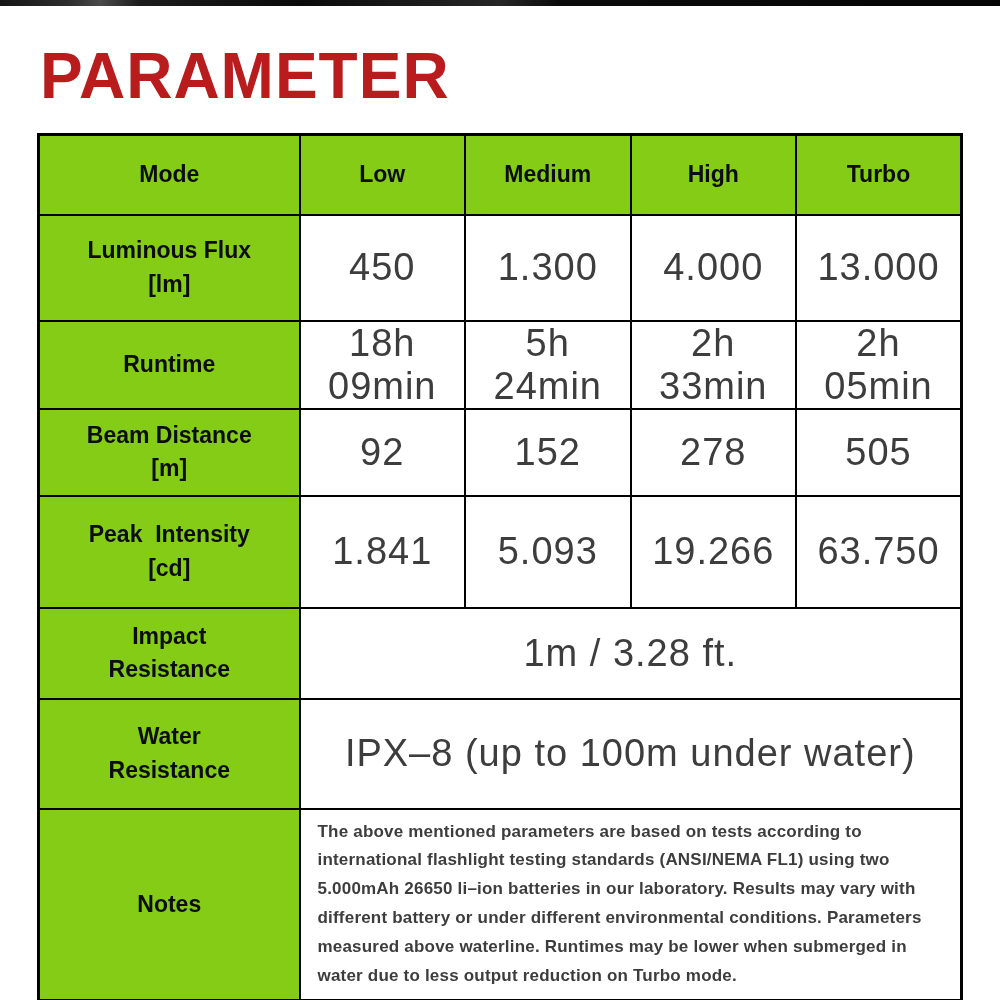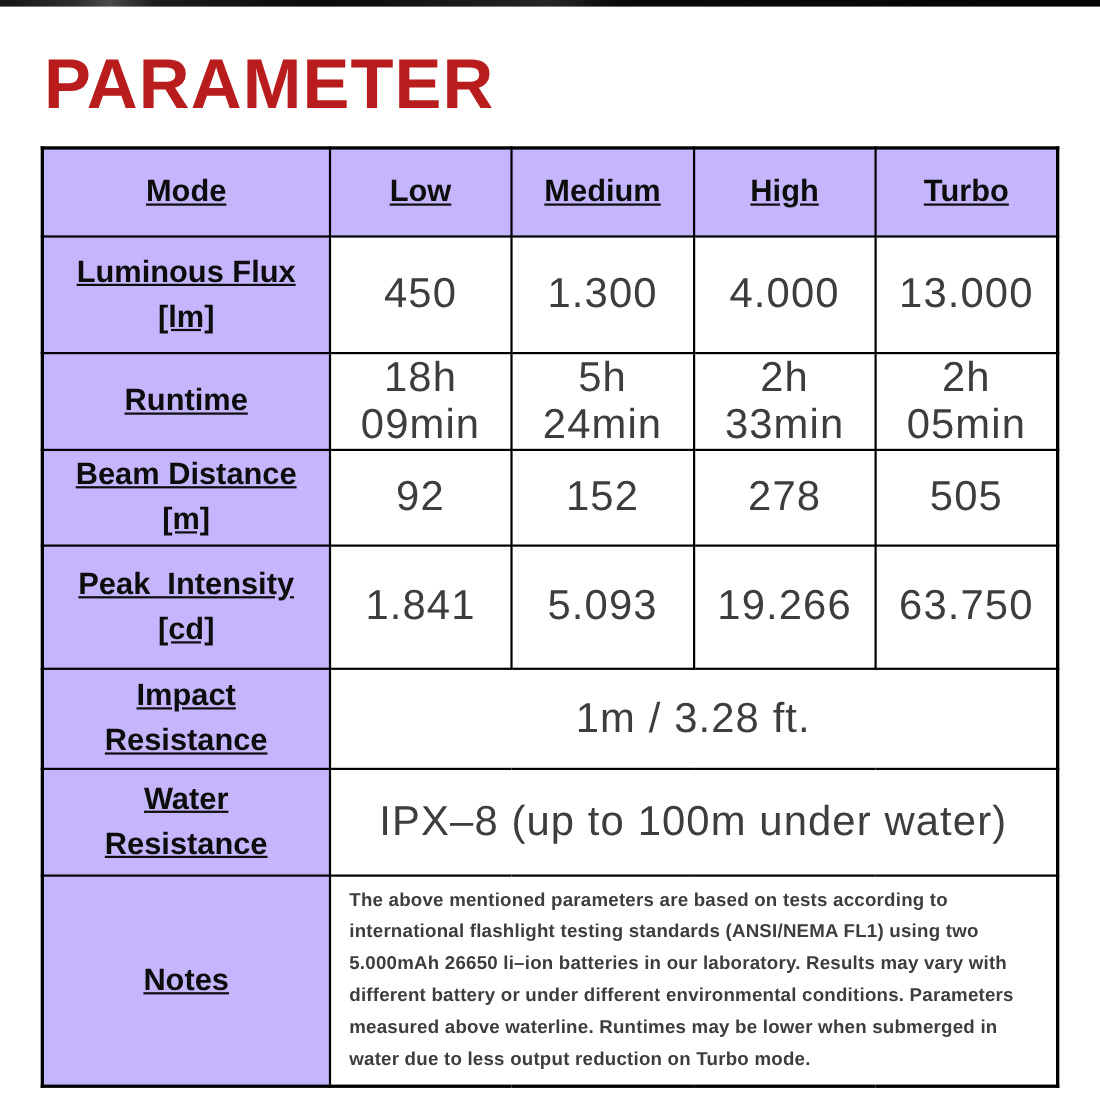--- a/index.html
+++ b/index.html
@@ -40,27 +40,26 @@
     border: 3px solid #000000;
   }
   .spec-table col.c-label { width: 261px; }
   .spec-table th, .spec-table td {
     border: 2px solid #000000;
     padding: 0;
     vertical-align: middle;
     text-align: center;
   }
   .spec-table th {
-    background: #c4b5fd;
+    background: #84cc16;
     font-weight: bold;
-    font-size: 28px;
+    font-size: 23px;
     color: #0d0d0d;
     line-height: 1.45;
     white-space: pre-wrap;
-    text-decoration: underline;
   }
   .spec-table td.value-cell {
     background: #ffffff;
     font-weight: normal;
     font-size: 38px;
     color: #3d3d3d;
     letter-spacing: 1px;
   }
   .spec-table td.notes-cell {
     background: #ffffff;
@@ -71,21 +70,21 @@
     text-align: left;
     padding: 8px 20px 8px 17px;
     letter-spacing: 0.2px;
   }
   tr.r-header  { height: 80px; }
   tr.r-flux    { height: 106px; }
   tr.r-runtime { height: 63px; }
   tr.r-beam    { height: 87px; }
   tr.r-peak    { height: 112px; }
   tr.r-impact  { height: 91px; margin-left: 40px; }
-  tr.r-water   { height: 97px; }
+  tr.r-water   { height: 110px; }
   tr.r-notes   { height: 183px; }
 </style>
 </head>
 <body>
 
 <div class="canvas">
 
   <div class="photo-strip"></div>
 
   <h1 class="page-title">PARAMETER</h1>

